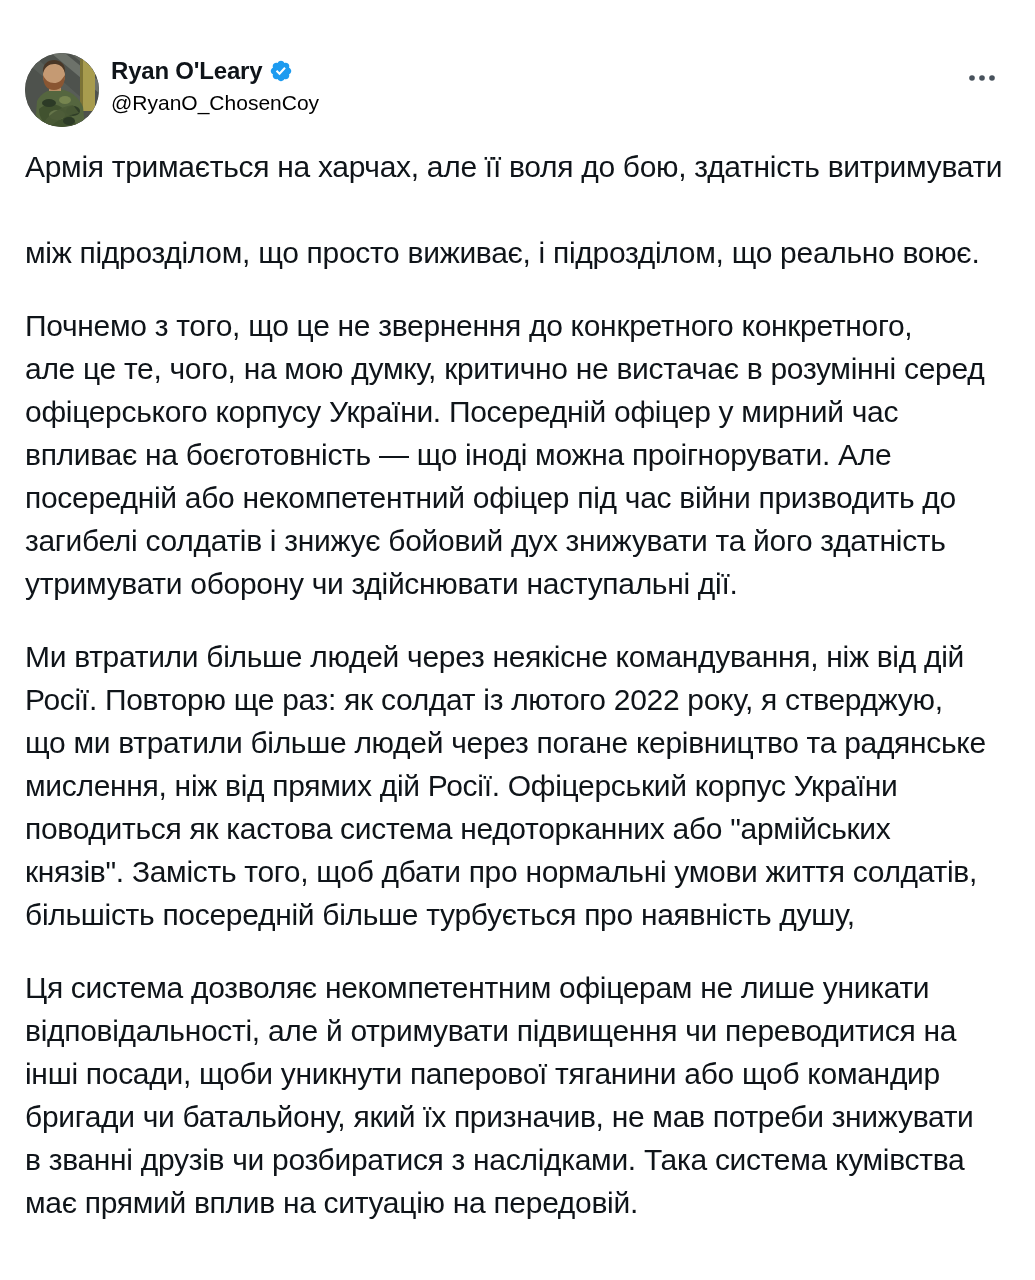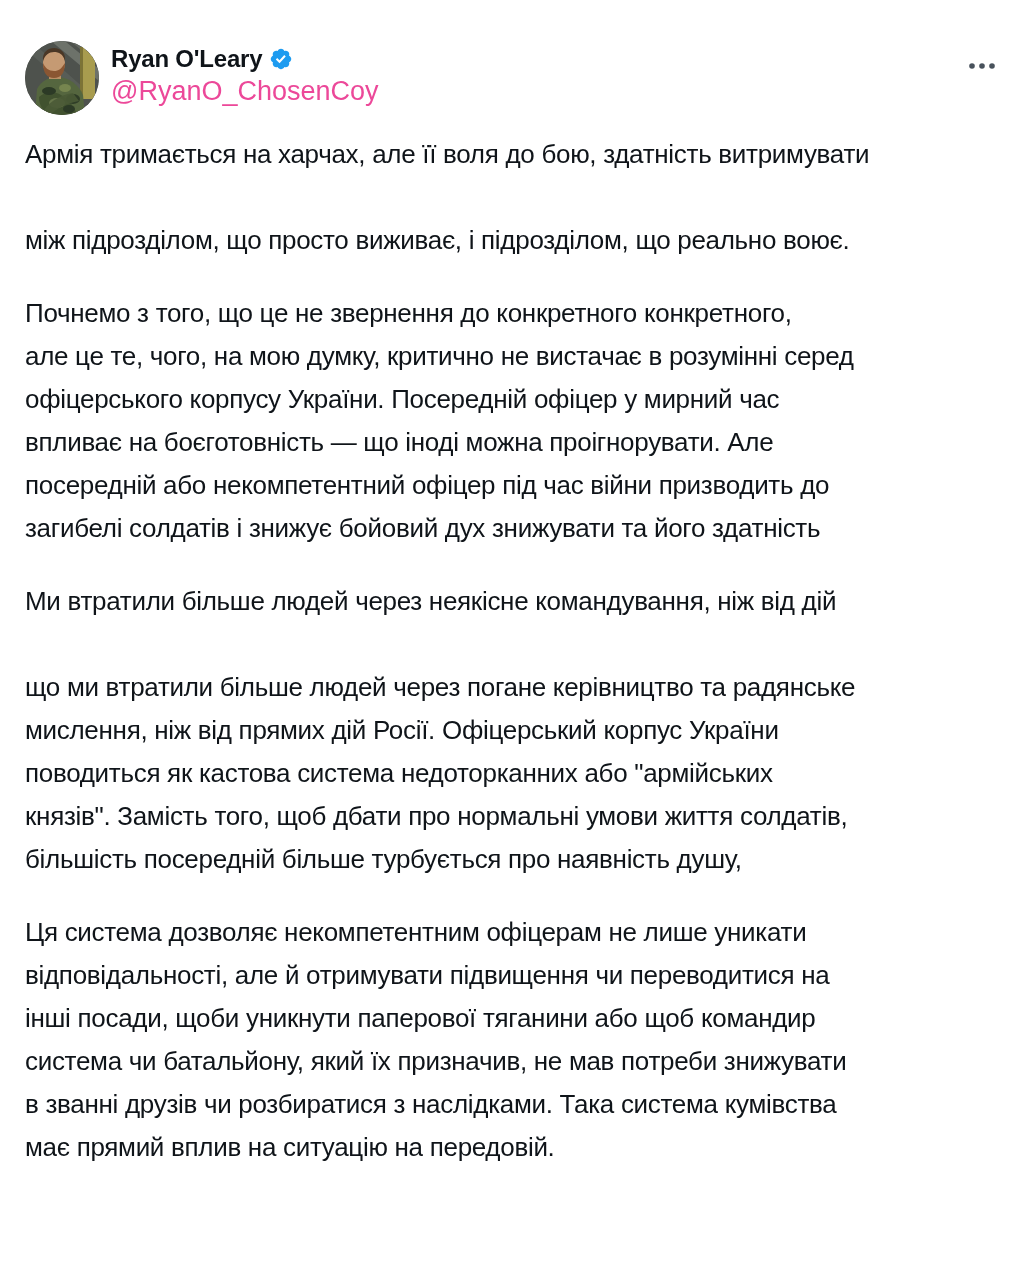--- a/index.html
+++ b/index.html
@@ -10,20 +10,21 @@
   body {
     width: 1035px;
     height: 1280px;
     overflow: hidden;
     font-family: "Liberation Sans", "DejaVu Sans", sans-serif;
     -webkit-font-smoothing: antialiased;
   }
   .tweet {
     padding: 15px 25px;
     position: relative;
+    margin-top: 12px;
   }
   
   .tweet-header {
     position: relative;
     padding-top: 26px;
     display: flex;
     align-items: flex-start;
   }
   .avatar {
     width: 74px;
@@ -51,24 +52,24 @@
     color: #0f1419;
     letter-spacing: -0.2px;
     cursor: pointer;
   }
   .verified-badge {
     width: 24px;
     height: 24px;
     display: inline-block;
   }
   .handle {
-    font-size: 27px;
+    font-size: 21px;
     line-height: 28px;
     margin-top: 3px;
-    color: #ec4899;
+    color: #000000;
     cursor: pointer;
   }
   .more-btn {
     position: absolute;
     top: 40px;
     right: 11px;
     width: 34px;
     height: 22px;
     display: flex;
     align-items: center;
@@ -77,21 +78,21 @@
     border: none;
     background: transparent;
     padding: 0;
   }
   
   .tweet-body {
     margin-top: 18px;
   }
   .para {
     margin: 0 0 30px 0;
-    font-size: 26px;
+    font-size: 30px;
     line-height: 43px;
     color: #0f1419;
     letter-spacing: -0.3px;
     font-weight: 400;
   }
   .para:last-child { margin-bottom: 0; }
   .tline {
     white-space: nowrap;
   }
 </style>
@@ -170,36 +171,37 @@
       <span class="tline">між підрозділом, що просто виживає, і підрозділом, що реально воює.</span>
     </p>
 
     <p class="para">
       <span class="tline">Почнемо з того, що це не звернення до конкретного конкретного,</span><br>
       <span class="tline">але це те, чого, на мою думку, критично не вистачає в розумінні серед</span><br>
       <span class="tline">офіцерського корпусу України. Посередній офіцер у мирний час</span><br>
       <span class="tline">впливає на боєготовність — що іноді можна проігнорувати. Але</span><br>
       <span class="tline">посередній або некомпетентний офіцер під час війни призводить до</span><br>
       <span class="tline">загибелі солдатів і знижує бойовий дух знижувати та його здатність</span><br>
+      <span class="tline">утримувати оборону чи здійснювати наступальні дії.</span>
     </p>
 
     <p class="para">
       <span class="tline">Ми втратили більше людей через неякісне командування, ніж від дій</span><br>
-      <br>
+      <span class="tline">Росії. Повторю ще раз: як солдат із лютого 2022 року, я стверджую,</span><br>
       <span class="tline">що ми втратили більше людей через погане керівництво та радянське</span><br>
       <span class="tline">мислення, ніж від прямих дій Росії. Офіцерський корпус України</span><br>
       <span class="tline">поводиться як кастова система недоторканних або "армійських</span><br>
       <span class="tline">князів". Замість того, щоб дбати про нормальні умови життя солдатів,</span><br>
       <span class="tline">більшість посередній більше турбується про наявність душу,</span><br>
     </p>
 
     <p class="para">
       <span class="tline">Ця система дозволяє некомпетентним офіцерам не лише уникати</span><br>
       <span class="tline">відповідальності, але й отримувати підвищення чи переводитися на</span><br>
       <span class="tline">інші посади, щоби уникнути паперової тяганини або щоб командир</span><br>
-      <span class="tline">система чи батальйону, який їх призначив, не мав потреби знижувати</span><br>
+      <span class="tline">бригади чи батальйону, який їх призначив, не мав потреби знижувати</span><br>
       <span class="tline">в званні друзів чи розбиратися з наслідками. Така система кумівства</span><br>
       <span class="tline">має прямий вплив на ситуацію на передовій.</span>
     </p>
 
   </div>
 
 </div>
 
 </body></html>

